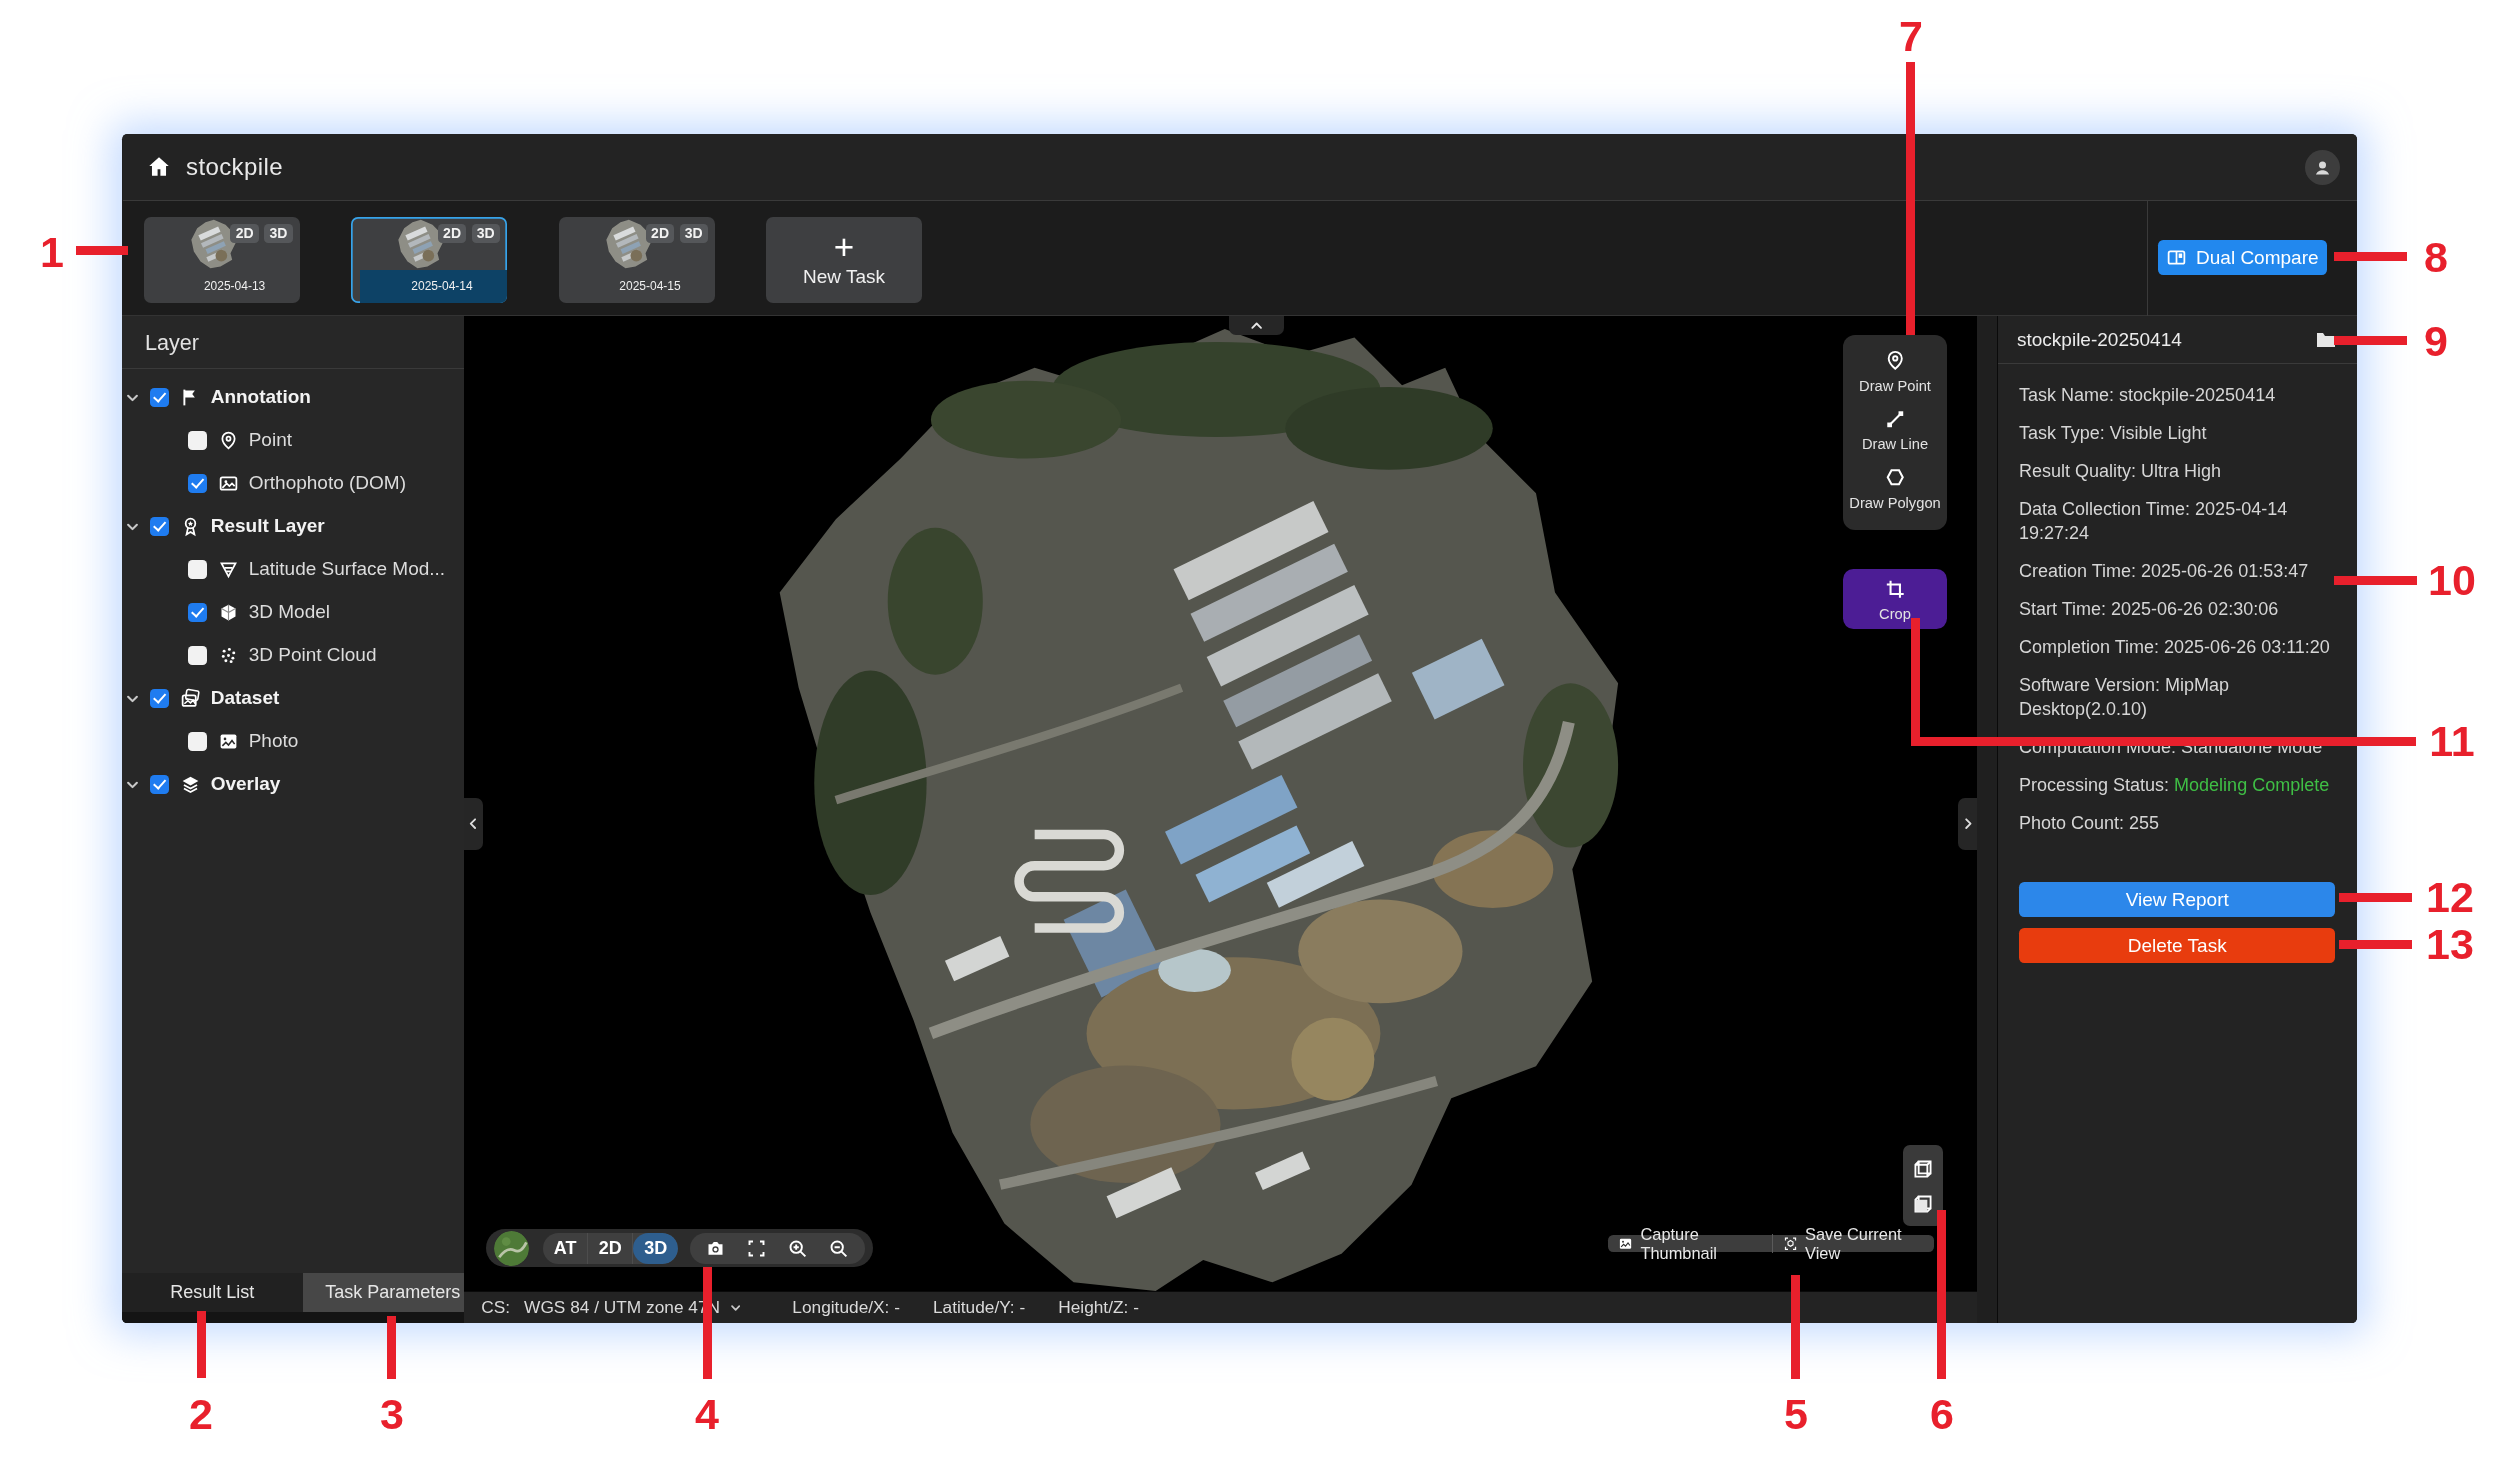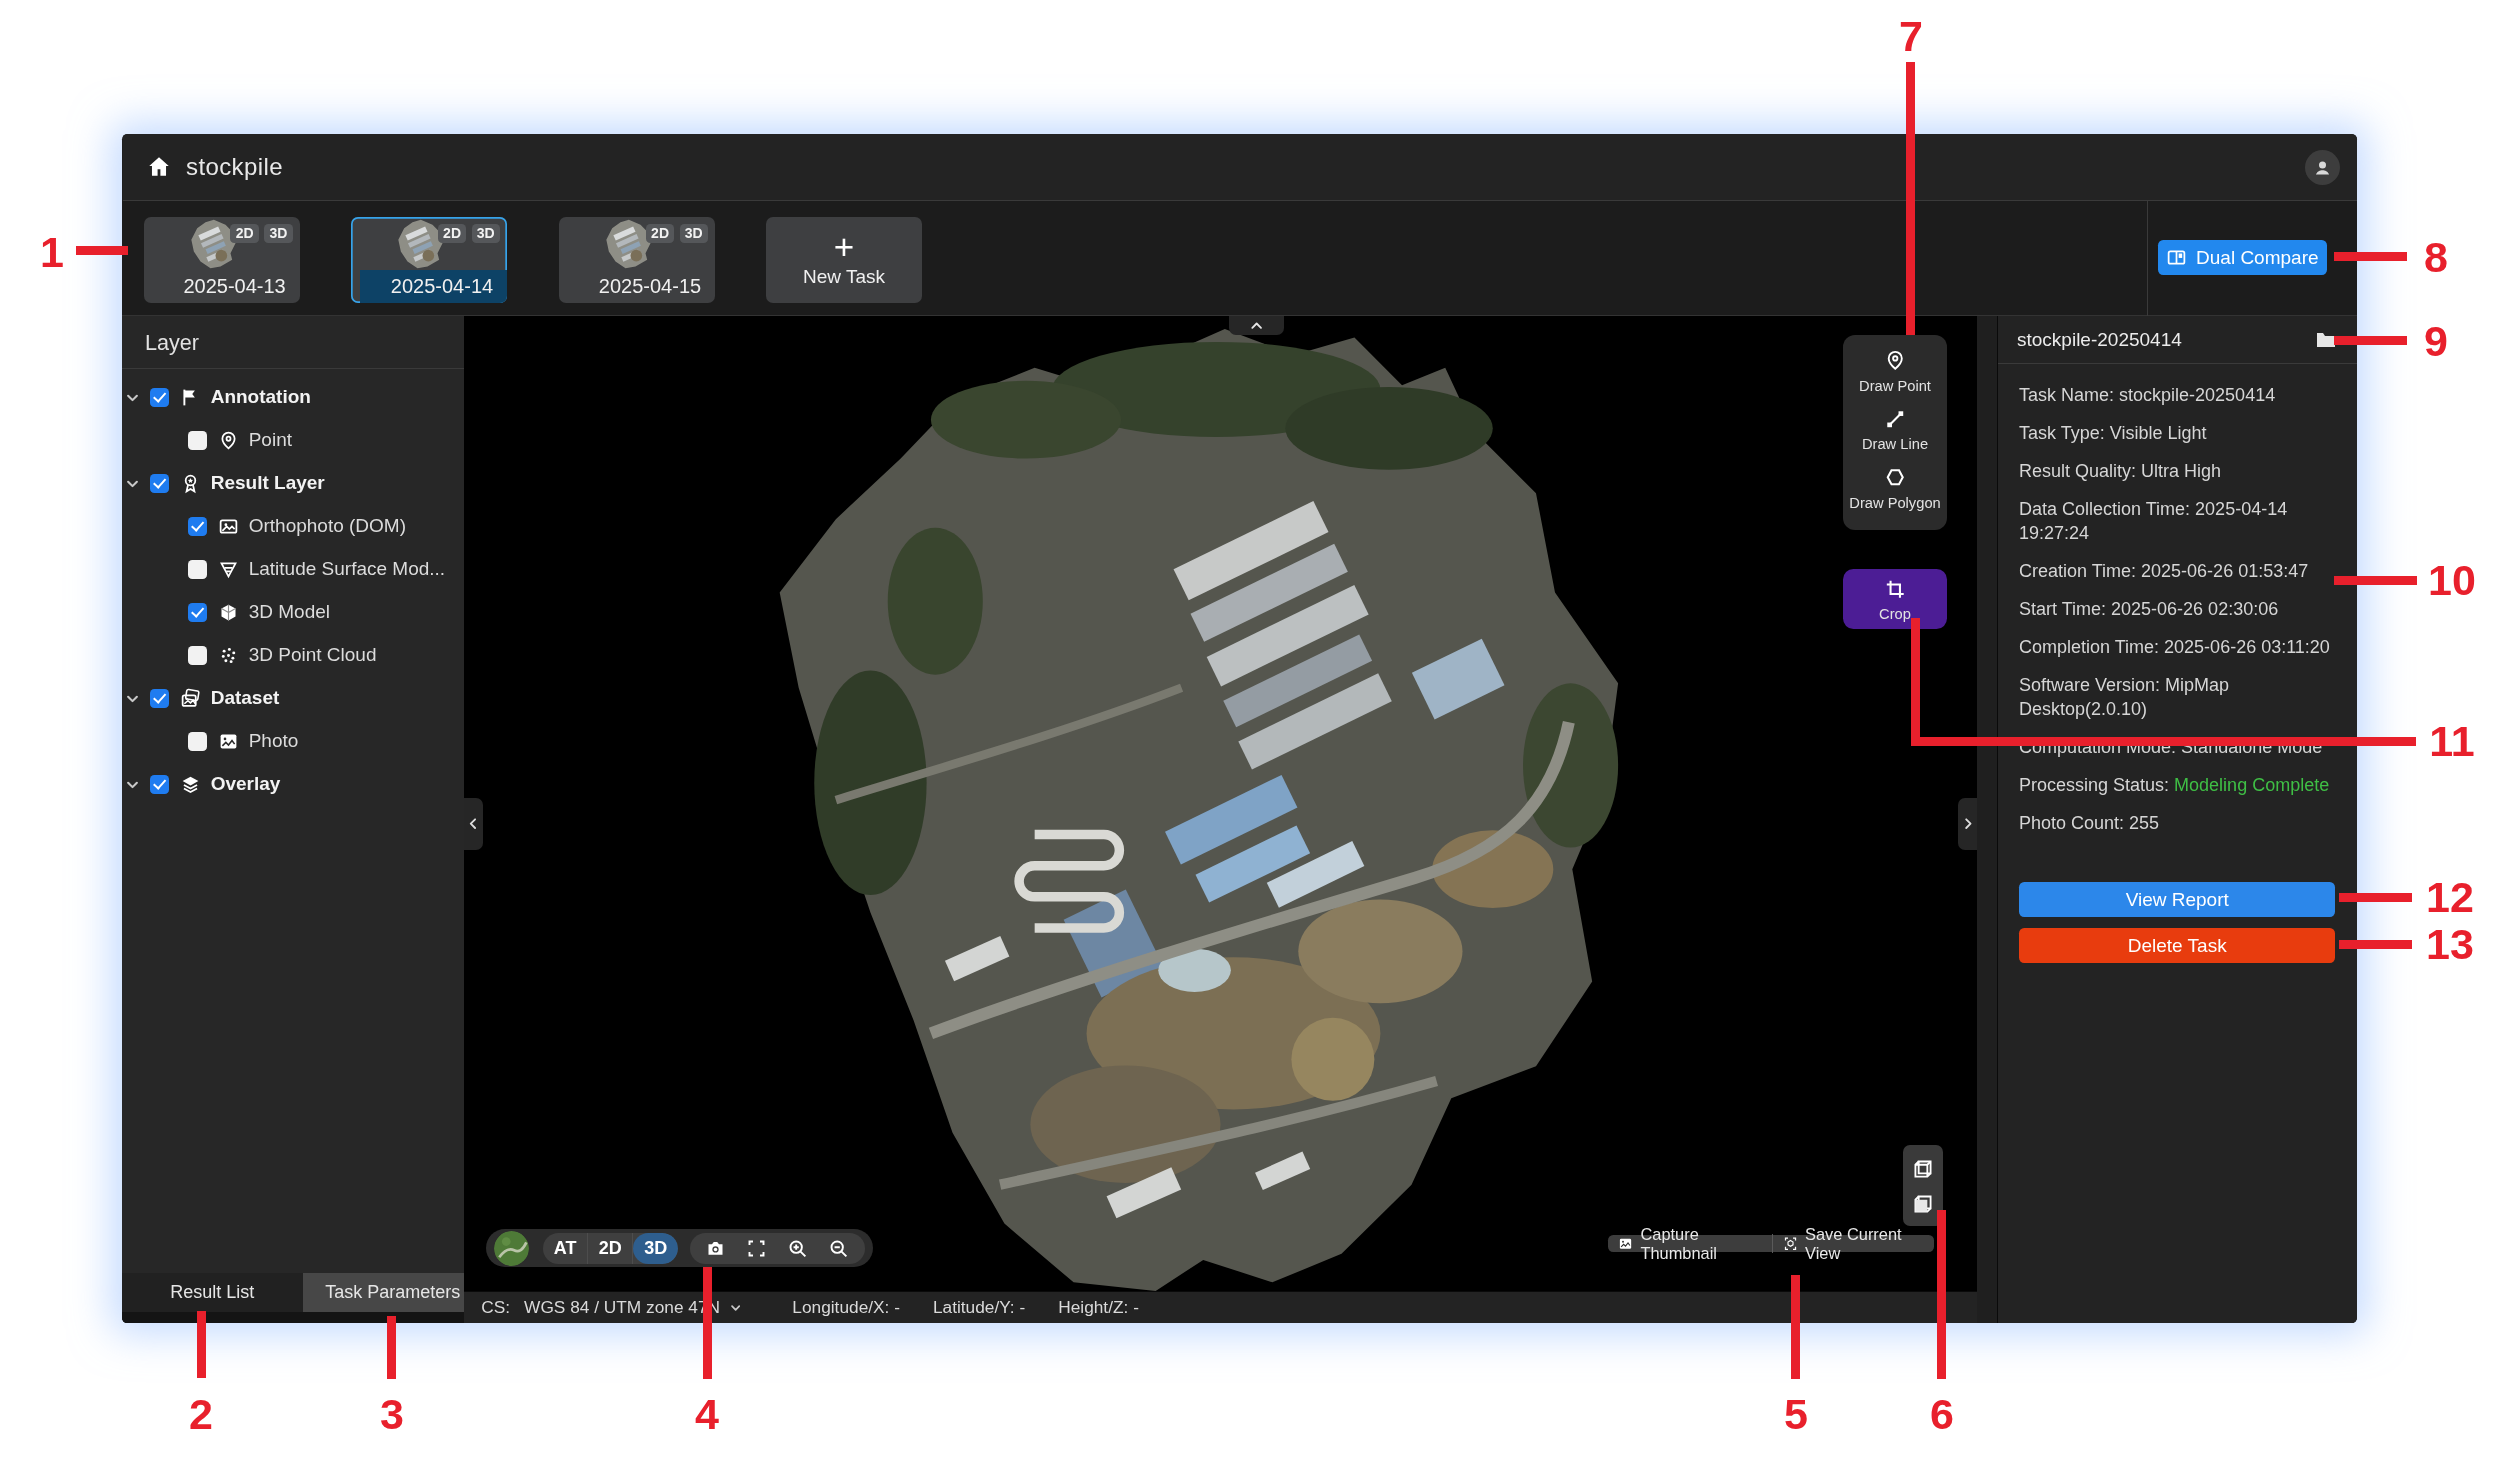--- a/index.html
+++ b/index.html
@@ -29,21 +29,21 @@
   .avatar svg{ width:21px; height:21px; }
   
   .cards-row{ position:absolute; left:0; top:67px; right:0; height:115px; background:#1c1c1c; border-bottom:0.9px solid #333; }
   .task-card{ position:absolute; top:15.6px; width:156px; height:86px; background:#3e3f41; border-radius:7px; overflow:hidden; }
   .task-card.selected{ box-shadow:inset 0 0 0 1.7px #36a3ea; }
   .task-card .thumb{ position:absolute; left:38px; top:1.7px; width:62px; height:52px; }
   .badges{ position:absolute; right:7px; top:7px; display:flex; gap:5.2px; }
   .badge{ min-width:28.5px; height:19px; background:#55575a; border-radius:4.3px; color:#f2f2f2;
     font-size:14px; font-weight:bold; display:flex; align-items:center; justify-content:center; padding:0 4.3px;}
   .card-date{ position:absolute; left:9px; right:0; bottom:0; height:33px; display:flex; align-items:center;
-    justify-content:center; font-size:20px; color:#f0f0f0;padding-left:17px; }
+    justify-content:center; font-size:12px; color:#f0f0f0;padding-left:17px; }
   .task-card.selected .card-date{ background:#0d4266; }
   .new-task{ position:absolute; top:15.6px; left:644px; width:156px; height:86px; background:#3e3f41; border-radius:7px;
     display:flex; flex-direction:column; align-items:center; justify-content:center; gap:5.2px; }
   .new-task .plus{ font-size:35px; line-height:29px; color:#fff; font-weight:300;}
   .new-task .nt-label{ font-size:19px; color:#f0f0f0; }
   .dc-divider{ position:absolute; left:2025px; top:0; width:0.9px; height:115px; background:#3a3a3a; }
   .dual-compare{ position:absolute; left:2036px; top:39px; width:169px; height:35px; background:#2288ee;
     border-radius:5.2px; display:flex; align-items:center; justify-content:center; gap:8.6px; color:#fff; font-size:19px; }
   .dual-compare svg{ width:21px; height:21px; }
   
@@ -334,36 +334,36 @@
           </svg>
         <span>Annotation</span>
       </div>
       <div class="trow child">
         <span class="cb off"></span>
         <svg class="tico" viewBox="0 0 24 24" width="21" height="21">
             <use href="#i-pin"></use>
           </svg>
         <span>Point</span>
       </div>
+      <div class="trow child">
+        <span class="cb on"></span>
+        <svg class="tico" viewBox="0 0 24 24" width="21" height="21">
+            <use href="#i-image"></use>
+          </svg>
+        <span>Orthophoto (DOM)</span>
+      </div>
       <div class="trow group">
         <svg class="tchev" viewBox="0 0 24 24" width="21" height="21">
             <use href="#i-caret"></use>
           </svg>
         <span class="cb on"></span>
         <svg class="tico" viewBox="0 0 24 24" width="21" height="21">
             <use href="#i-badge"></use>
           </svg>
         <span>Result Layer</span>
-      </div>
-      <div class="trow child">
-        <span class="cb on"></span>
-        <svg class="tico" viewBox="0 0 24 24" width="21" height="21">
-            <use href="#i-image"></use>
-          </svg>
-        <span>Orthophoto (DOM)</span>
       </div>
       <div class="trow child">
         <span class="cb off"></span>
         <svg class="tico" viewBox="0 0 24 24" width="21" height="21">
             <use href="#i-dsm"></use>
           </svg>
         <span>Latitude Surface Mod...</span>
       </div>
       <div class="trow child">
         <span class="cb on"></span>

